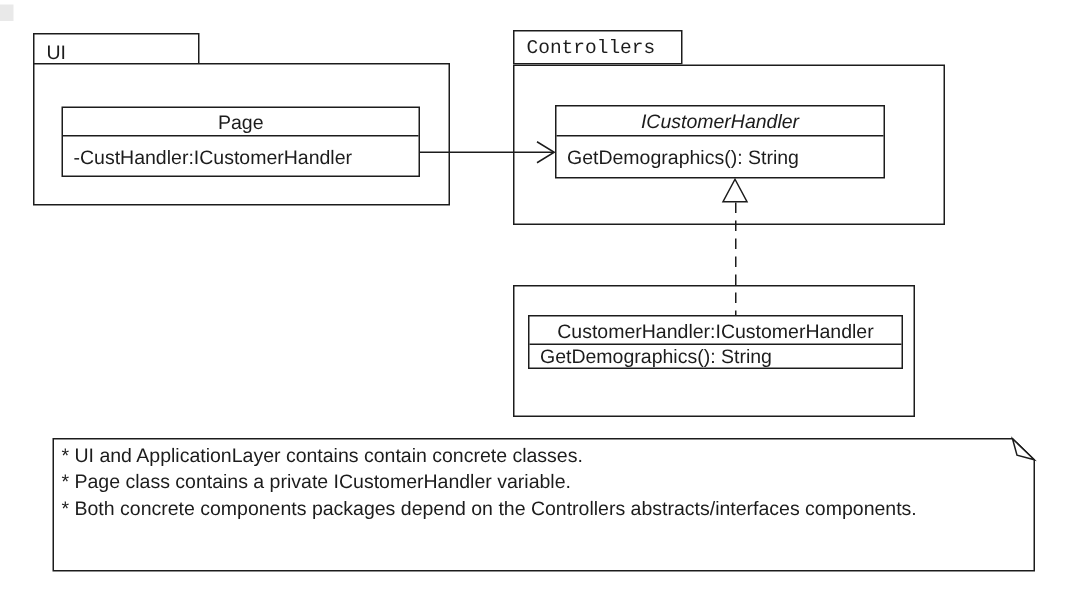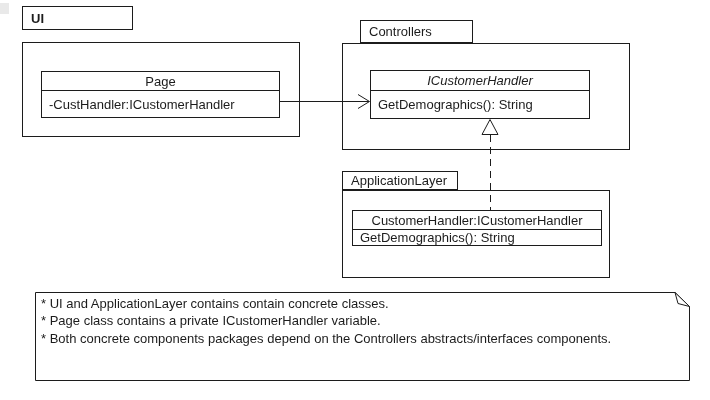--- a/index.html
+++ b/index.html
@@ -18,25 +18,25 @@
   .cls-title {
     box-sizing:border-box; border-bottom:1px solid #1c1c1c;
     display:flex; align-items:center; justify-content:center;
   }
   .cls-member { flex:1; display:flex; align-items:center; padding-left:7px; white-space:nowrap; }
   .italic { font-style:italic; }
   .overlay { position:absolute; left:0; top:0; pointer-events:none; }
   .note-text { position:absolute; left:41px; top:295px; line-height:17.4px; white-space:nowrap; }
 
   
-  #ui-tab            { left:22px;  top:6px;  width:111px; height:24px;font-weight:bold; }
+  #ui-tab            { left:22px;  top:22px;  width:111px; height:24px; }
   #ui-body           { left:22px;  top:42px;  width:278px; height:95px; }
   #cls-page          { left:41px;  top:71px;  width:239px; height:47px; }
   #cls-page .cls-title { height:19px; }
-  #controllers-tab   { left:360px; top:20px;  width:113px; height:23px; }
+  #controllers-tab   { left:342px; top:20px;  width:113px; height:23px;font-family:Liberation Mono, monospace; }
   #controllers-body  { left:342px; top:43px;  width:288px; height:107px; }
   #cls-ich           { left:370px; top:70px;  width:220px; height:49px; }
   #cls-ich .cls-title { height:20px;font-style:italic; }
   #applayer-tab      { left:342px; top:171px; width:116px; height:19px; }
   #applayer-body     { left:342px; top:190px; width:268px; height:88px; }
   #cls-ch            { left:352px; top:210px; width:250px; height:36px; }
   #cls-ch .cls-title { height:19px; }
 </style>
 </head>
 <body>
@@ -58,23 +58,20 @@
   <div class="pkg-tab" id="controllers-tab">
     <span>Controllers</span>
   </div>
   <div class="pkg-body" id="controllers-body"></div>
 
   <div class="cls" id="cls-ich">
     <div class="cls-title italic">ICustomerHandler</div>
     <div class="cls-member">GetDemographics(): String</div>
   </div>
 
-  <div class="pkg-tab" id="applayer-tab">
-    <span>ApplicationLayer</span>
-  </div>
   <div class="pkg-body" id="applayer-body"></div>
 
   <div class="cls" id="cls-ch">
     <div class="cls-title">CustomerHandler:ICustomerHandler</div>
     <div class="cls-member">GetDemographics(): String</div>
   </div>
 
   <svg class="overlay" width="710" height="400" viewBox="0 0 710 400">
 
     <line x1="280" y1="101.5" x2="369" y2="101.5" stroke="#1c1c1c" stroke-width="1"></line>

